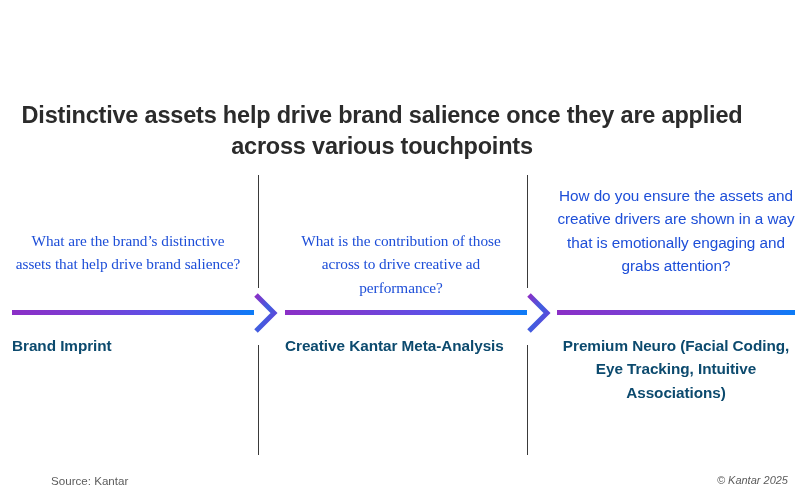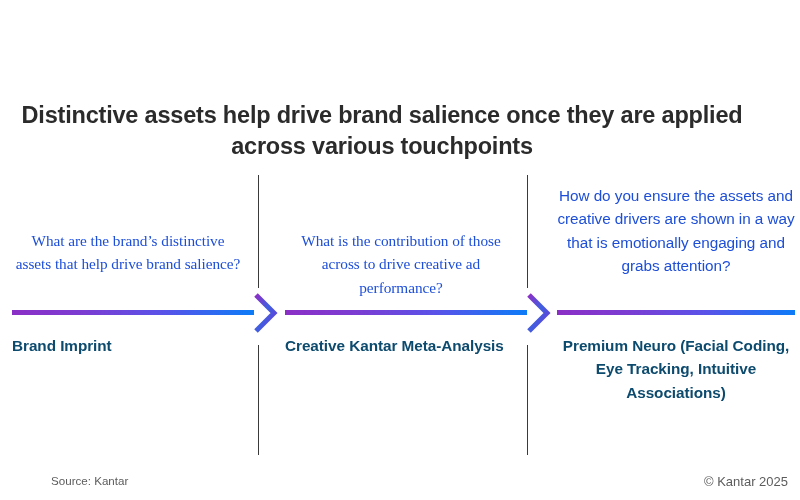--- a/index.html
+++ b/index.html
@@ -106,22 +106,23 @@
     left: 12px;
     top: 474px;
     font-size: 11.6px;
     color: #5c5c5c;
     margin-left: 39px;
   }
   .footer-right {
     position: absolute;
     right: 12px;
     top: 474px;
-    font-size: 13px;
+    font-size: 11px;
     color: #5c5c5c;
+    font-style: italic;
   }
 </style>
 </head>
 <body>
 
 <div class="slide">
 
   <div class="title">Distinctive assets help drive brand salience once they are applied across various touchpoints</div>
 
   <div class="col col-1">

